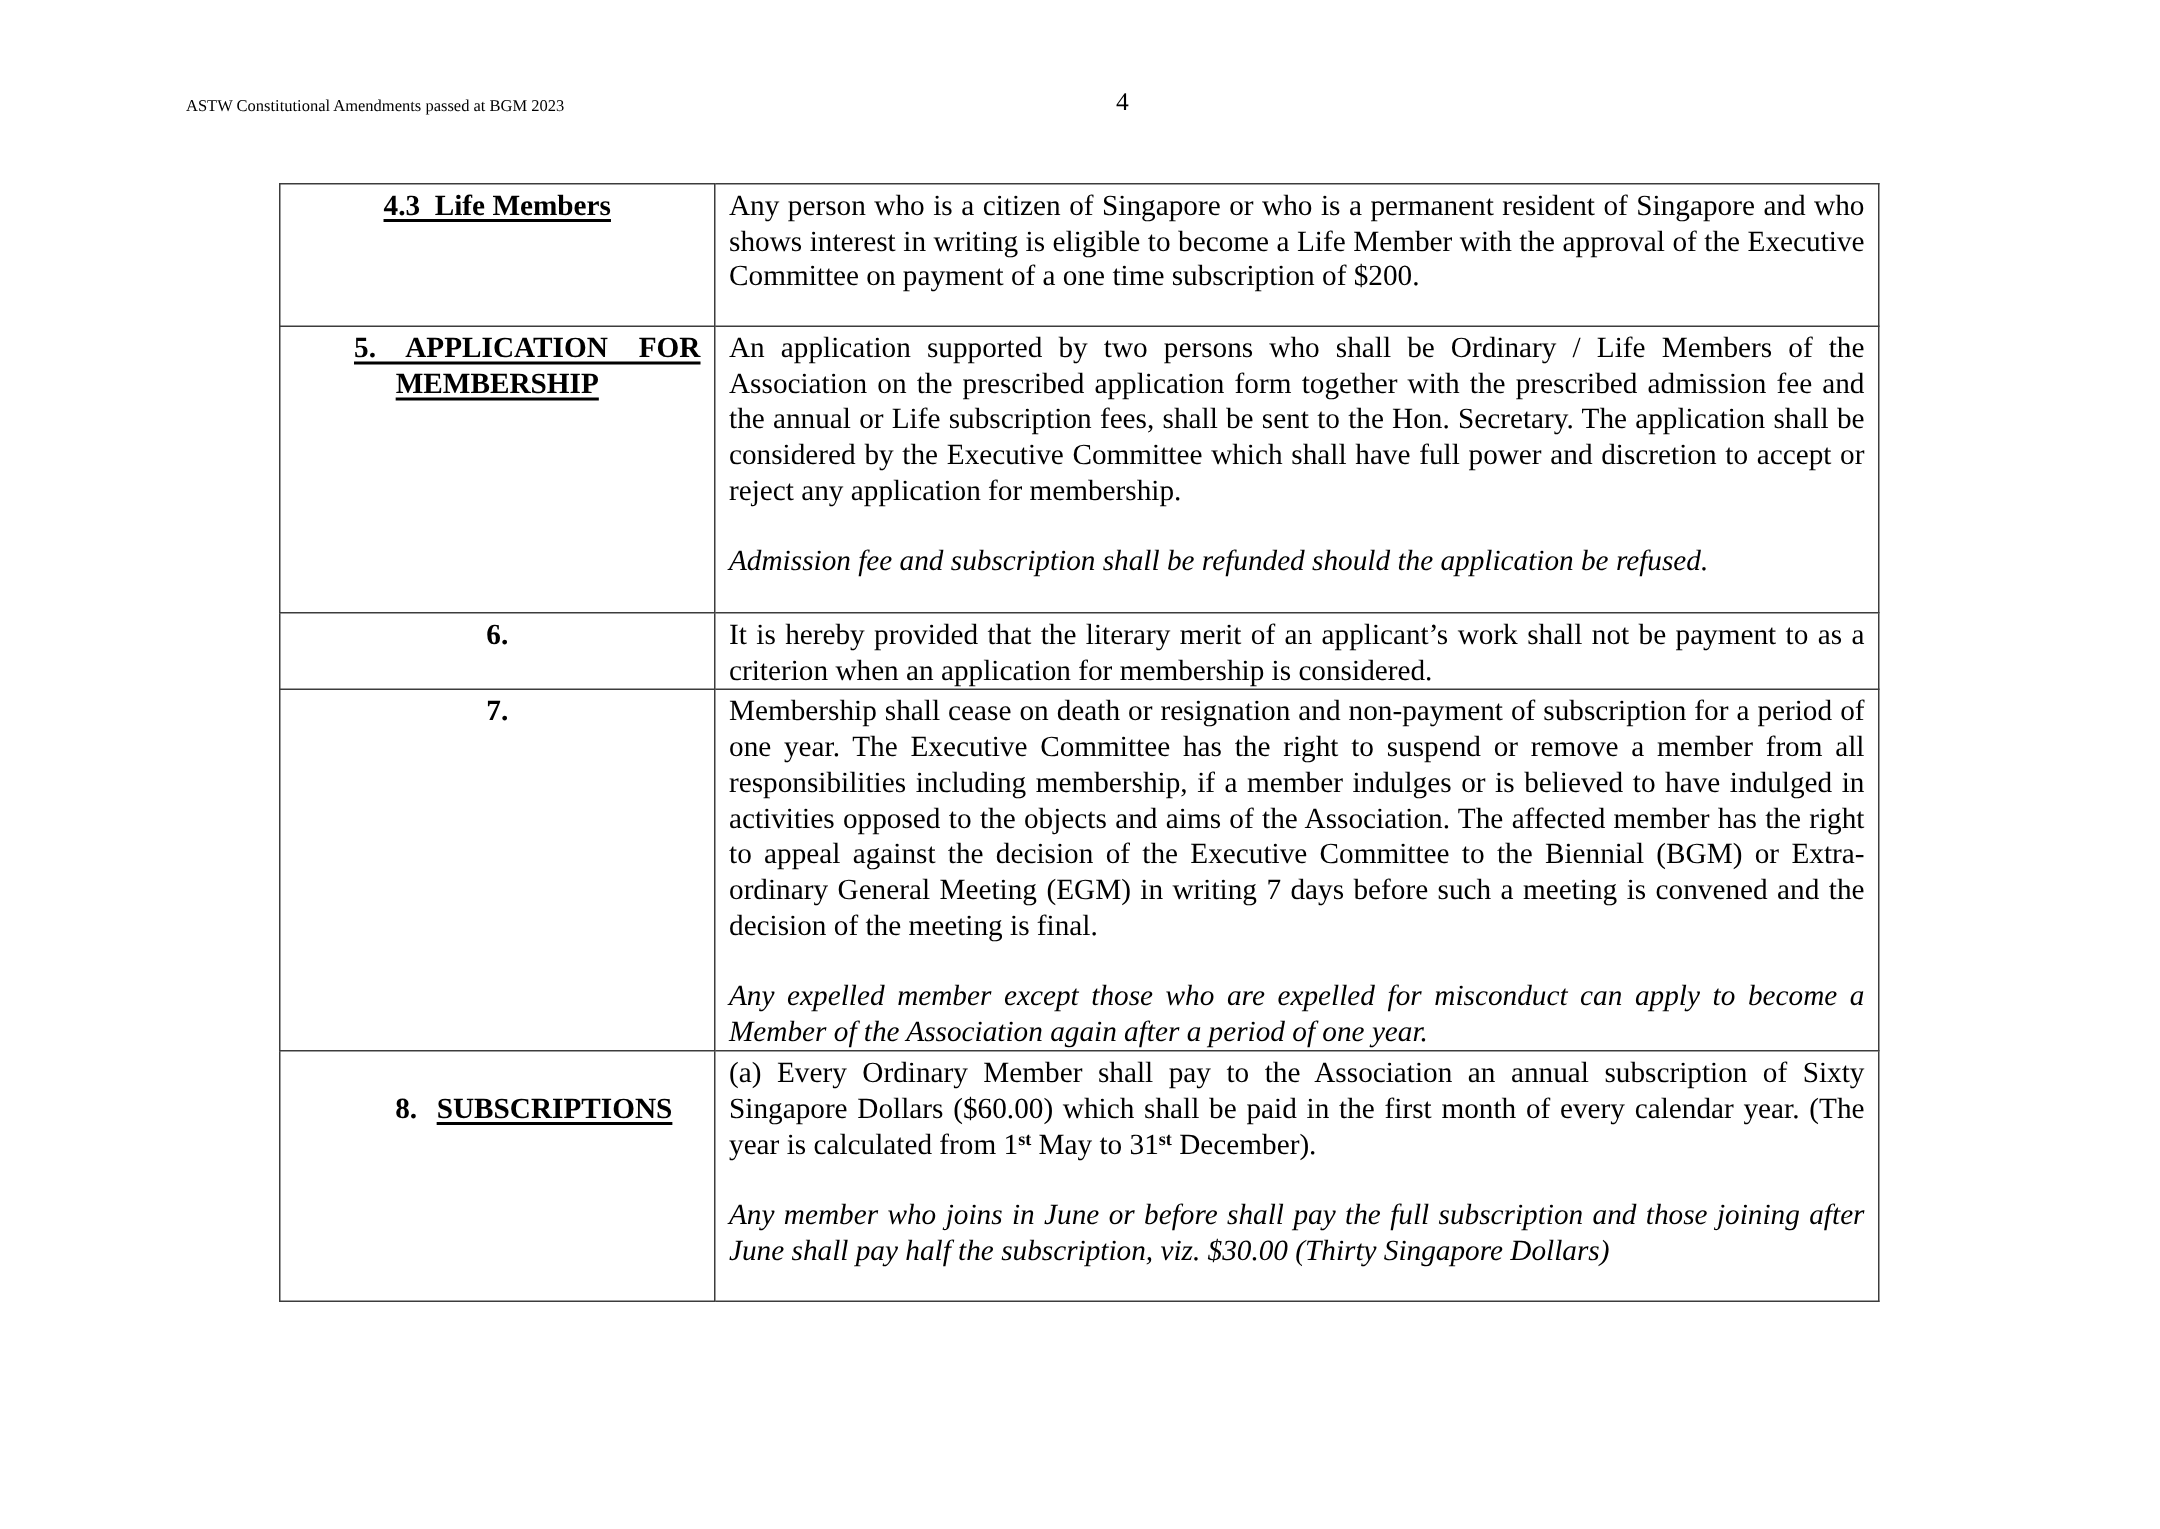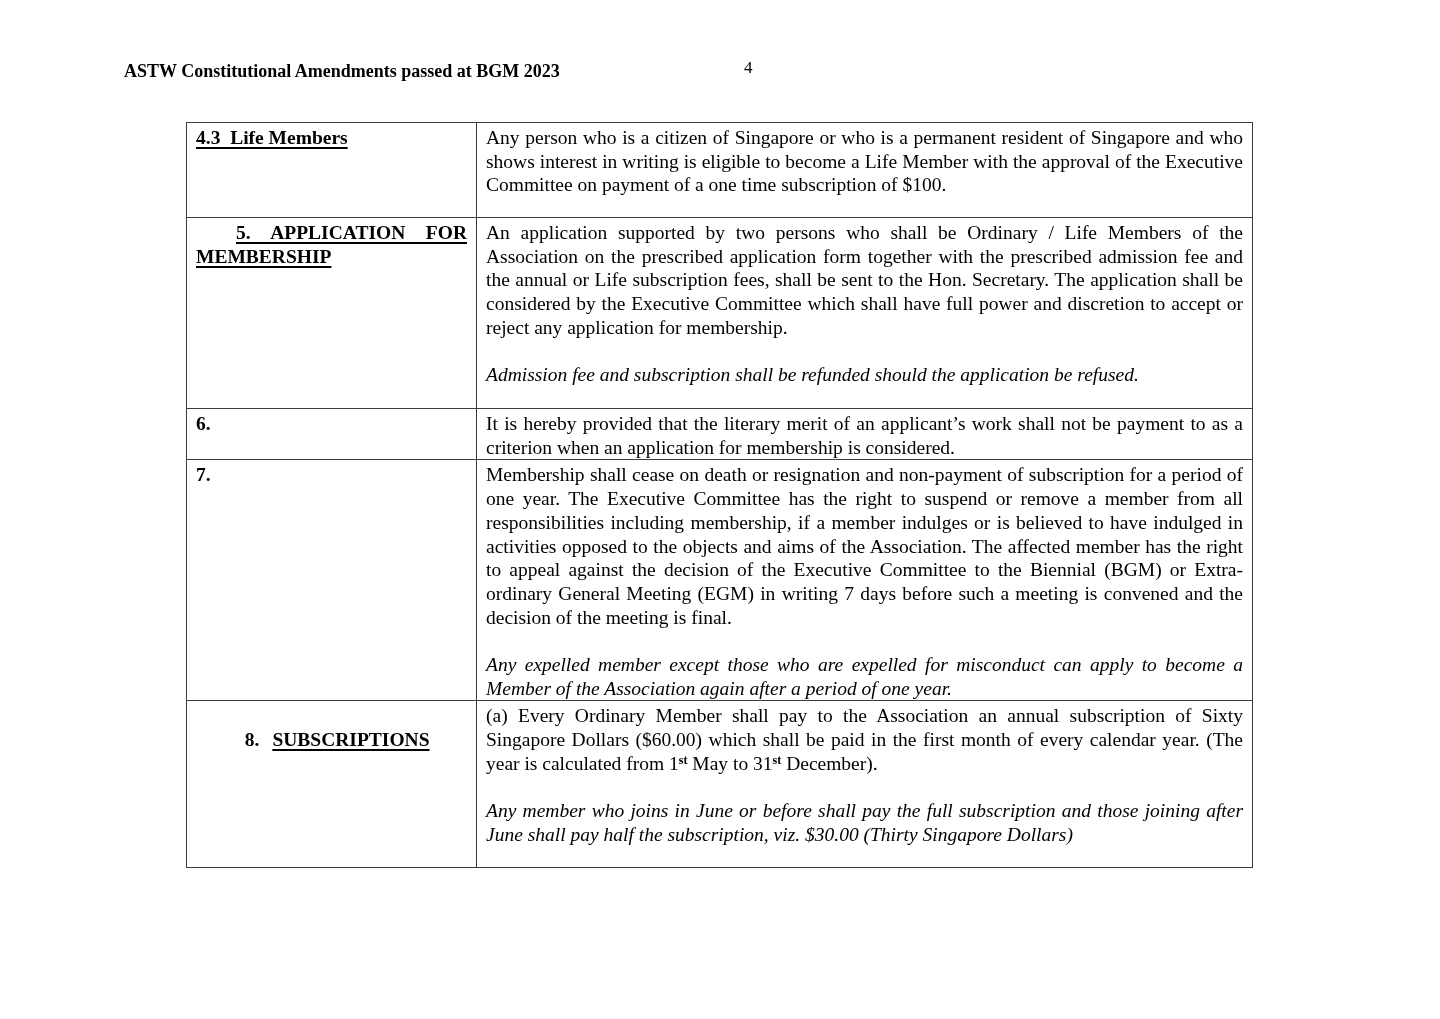--- a/index.html
+++ b/index.html
@@ -12,24 +12,23 @@
     height: 1019px;
     position: relative;
     font-family: "Liberation Serif", "DejaVu Serif", serif;
     color: #000000;
     overflow: hidden;
   }
   .running-header {
     position: absolute;
     left: 124px;
     top: 62px;
-    font-size: 18px;
+    font-size: 11px;
     line-height: 18px;
     white-space: pre;
-    font-weight: bold;
   }
   .page-number {
     position: absolute;
     left: 744px;
     top: 58px;
     font-size: 17px;
     line-height: 20px;
   }
   table.doc-table {
     position: absolute;
@@ -49,20 +48,21 @@
     line-height: 23.7px;
   }
   tr.r1 { height: 95px; }
   tr.r2 { height: 191px; }
   tr.r3 { height: 47px; }
   tr.r4 { height: 237px; }
   tr.r5 { height: 167px; }
   .h {
     font-weight: bold;
     white-space: pre-wrap;
+    text-align: center;
   }
   .u {
     text-decoration: underline;
     text-decoration-thickness: 2px;
     text-underline-offset: 3px;
   }
   .just {
     text-align: justify;
     text-align-last: justify;
     margin-left: 40px;
@@ -96,21 +96,21 @@
         <col class="c1">
         <col class="c2">
       </colgroup>
 
     <tbody>
         <tr class="r1">
       <td>
         <div class="h u">4.3  Life Members</div>
       </td>
       <td>
-        <p>Any person who is a citizen of Singapore or who is a permanent resident of Singapore and who shows interest in writing is eligible to become a Life Member with the approval of the Executive Committee on payment of a one time subscription of $100.</p>
+        <p>Any person who is a citizen of Singapore or who is a permanent resident of Singapore and who shows interest in writing is eligible to become a Life Member with the approval of the Executive Committee on payment of a one time subscription of $200.</p>
       </td>
     </tr>
 
     <tr class="r2">
       <td>
         <div class="h u just">5. APPLICATION FOR</div>
         <div class="h u">MEMBERSHIP</div>
       </td>
       <td>
         <p>An application supported by two persons who shall be Ordinary / Life Members of the Association on the prescribed application form together with the prescribed admission fee and the annual or Life subscription fees, shall be sent to the Hon. Secretary. The application shall be considered by the Executive Committee which shall have full power and discretion to accept or reject any application for membership.</p>

